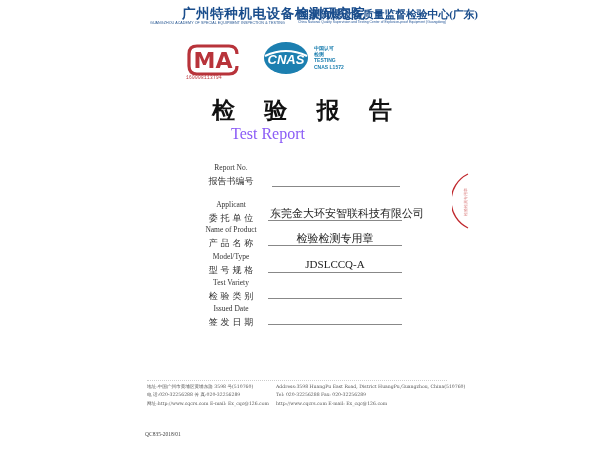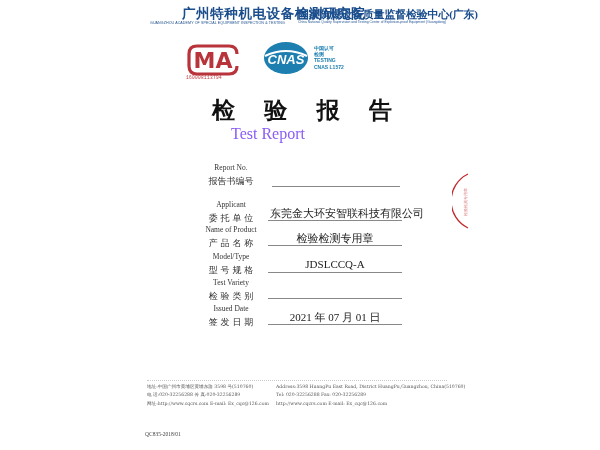--- a/index.html
+++ b/index.html
@@ -113,21 +113,20 @@
   <div class="line"></div>
 </div>
 <div class="field" style="top:278px;">
   <div class="lbl-cn">检 验 类 别</div>
   <div class="lbl-en">Test Variety</div>
   <div class="line"></div>
 </div>
 <div class="field" style="top:304px;">
   <div class="lbl-cn">签 发 日 期</div>
   <div class="lbl-en">Issued Date</div>
-  <div class="val">2021 年 07 月 01 日</div>
   <div class="line"></div>
 </div>
 
 <svg class="abs seal" viewBox="0 0 20 58">
   <path d="M16 2 A 30 30 0 0 0 16 56" fill="none" stroke="#c0282d" stroke-width="1.3"></path>
   <text x="15" y="30" font-size="4" fill="#d97a7a" font-family="DejaVu Sans, sans-serif" transform="rotate(-90 15 30)" text-anchor="middle">检验检测专用章</text>
 </svg>
 
 <div class="abs ftr-rule"></div>
 <div class="abs ftr ftr-left">

